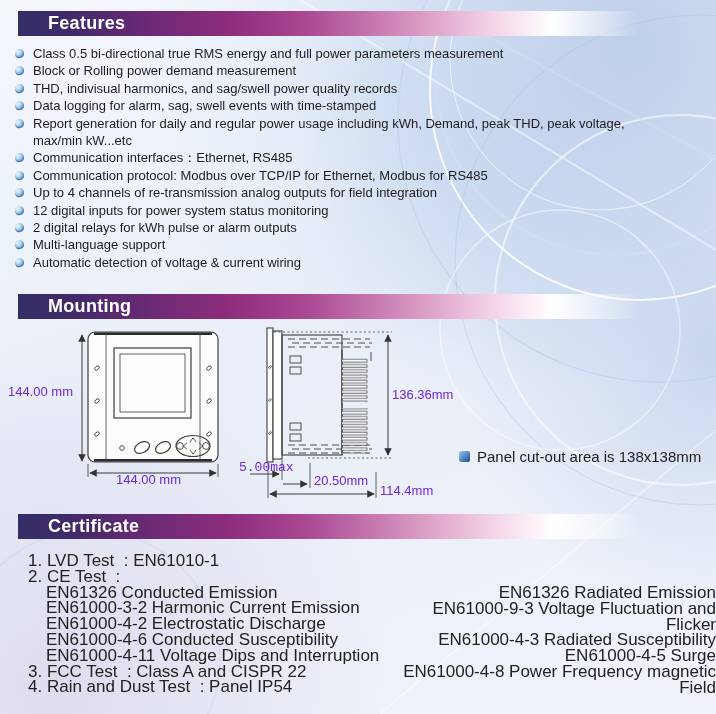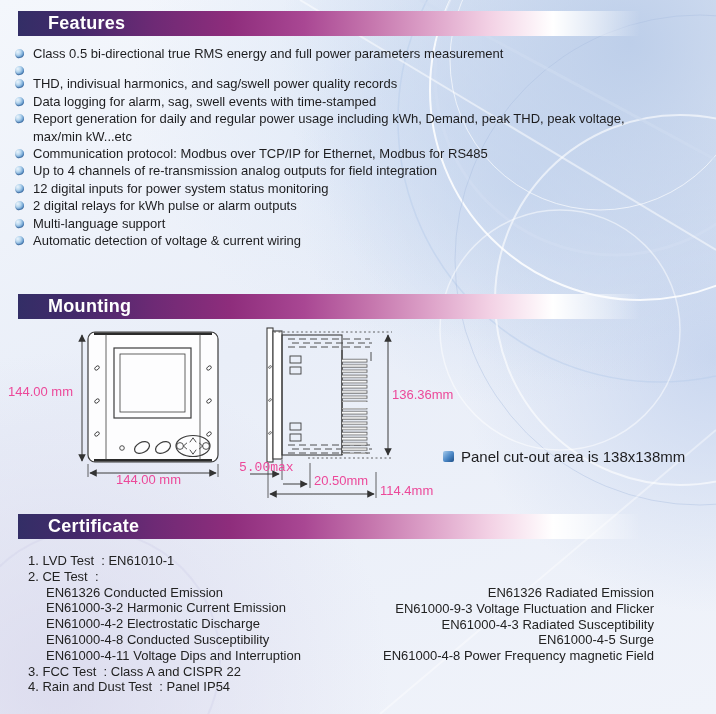--- a/index.html
+++ b/index.html
@@ -37,32 +37,32 @@
   .feat-bullet {
     flex:0 0 auto; width:9px; height:9px; border-radius:55% 50% 50% 45%;
     margin:4px 9px 0 3px; transform:rotate(-12deg);
     background:radial-gradient(circle at 35% 28%,#eaf4fc 0%,#b7d6ee 35%,#5e97cc 70%,#37699f 100%);
     box-shadow:inset 0 -1px 1px rgba(30,60,110,.45);
   }
   .feat-text { font-size:13px; line-height:17.4px; max-width:620px; }
 
   
   #mounting-svg { left:40px; top:322px; }
-  .dim-label { position:absolute; z-index:2; font-size:13px; color:#ec4899; white-space:nowrap; }
+  .dim-label { position:absolute; z-index:2; font-size:13px; color:#6d28d9; white-space:nowrap; }
   #note {
-    left:443px; top:448px; display:flex; align-items:center;
+    left:459px; top:448px; display:flex; align-items:center;
   }
   .note-bullet {
     width:11px; height:11px; border-radius:2px; margin-right:7px; flex:0 0 auto;
     background:linear-gradient(135deg,#a6cbec 0%,#4a86c5 55%,#1e4f86 100%);
   }
   .note-text { font-size:15px; color:#1d1d1f; }
 
   
-  .cert { position:absolute; z-index:1; font-size:13px; line-height:15.8px; color:#222; }
+  .cert { position:absolute; z-index:1; font-size:17px; line-height:15.8px; color:#222; }
   #cert-left  { left:28px;  top:553px; }
   #cert-right { left:383px; top:585px;text-align:right; }
   .cert-line { white-space:pre-wrap; }
   .cert-line.sub { padding-left:18px; }
 </style>
 </head>
 <body>
 
 <svg id="bg-swirls" width="716" height="714">
   <g fill="none">
@@ -84,32 +84,37 @@
   <span>Features</span>
 </div>
 
 <ul class="layer" id="features-list">
   <li class="feat">
       <span class="feat-bullet"></span>
       <span class="feat-text">Class 0.5 bi-directional true RMS energy and full power parameters measurement</span>
     </li>
   <li class="feat">
       <span class="feat-bullet"></span>
+      <span class="feat-text">Block or Rolling power demand measurement</span>
     </li>
   <li class="feat">
       <span class="feat-bullet"></span>
       <span class="feat-text">THD, indivisual harmonics, and sag/swell power quality records</span>
     </li>
   <li class="feat">
       <span class="feat-bullet"></span>
       <span class="feat-text">Data logging for alarm, sag, swell events with time-stamped</span>
     </li>
   <li class="feat">
       <span class="feat-bullet"></span>
       <span class="feat-text">Report generation for daily and regular power usage including kWh, Demand, peak THD, peak voltage, max/min kW...etc</span>
+    </li>
+  <li class="feat">
+      <span class="feat-bullet"></span>
+      <span class="feat-text">Communication interfaces：Ethernet, RS485</span>
     </li>
   <li class="feat">
       <span class="feat-bullet"></span>
       <span class="feat-text">Communication protocol: Modbus over TCP/IP for Ethernet, Modbus for RS485</span>
     </li>
   <li class="feat">
       <span class="feat-bullet"></span>
       <span class="feat-text">Up to 4 channels of re-transmission analog outputs for field integration</span>
     </li>
   <li class="feat">
@@ -229,21 +234,21 @@
 <div class="hdr" id="cert-hdr">
   <span>Certificate</span>
 </div>
 
 <div class="cert" id="cert-left">
   <div class="cert-line">1. LVD Test  : EN61010-1</div>
   <div class="cert-line">2. CE Test  :</div>
   <div class="cert-line sub">EN61326 Conducted Emission</div>
   <div class="cert-line sub">EN61000-3-2 Harmonic Current Emission</div>
   <div class="cert-line sub">EN61000-4-2 Electrostatic Discharge</div>
-  <div class="cert-line sub">EN61000-4-8 Conducted Susceptibility</div>
+  <div class="cert-line sub">EN61000-4-6 Conducted Susceptibility</div>
   <div class="cert-line sub">EN61000-4-11 Voltage Dips and Interruption</div>
   <div class="cert-line">3. FCC Test  : Class A and CISPR 22</div>
   <div class="cert-line">4. Rain and Dust Test  : Panel IP54</div>
 </div>
 
 <div class="cert" id="cert-right">
   <div class="cert-line">EN61326 Radiated Emission</div>
   <div class="cert-line">EN61000-9-3 Voltage Fluctuation and Flicker</div>
   <div class="cert-line">EN61000-4-3 Radiated Susceptibility</div>
   <div class="cert-line">EN61000-4-5 Surge</div>

